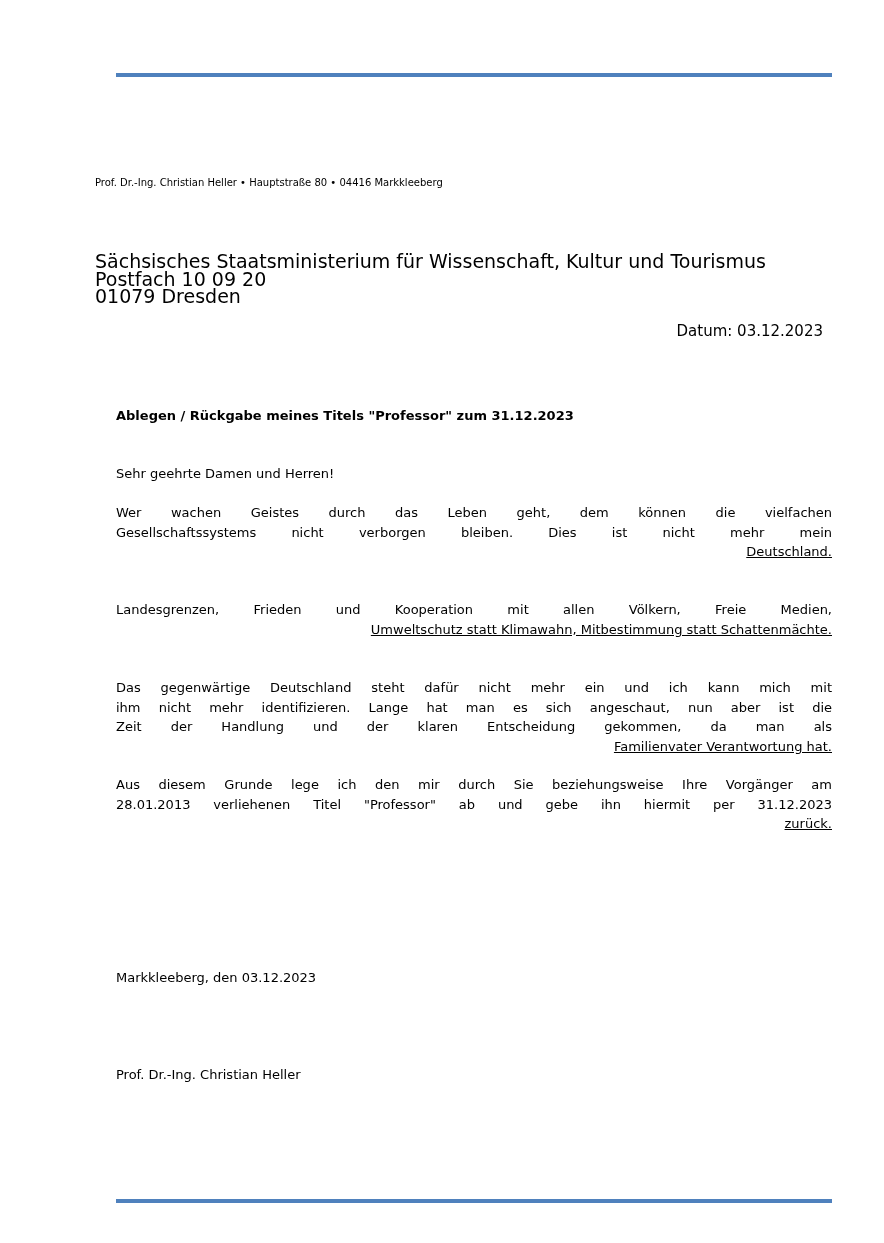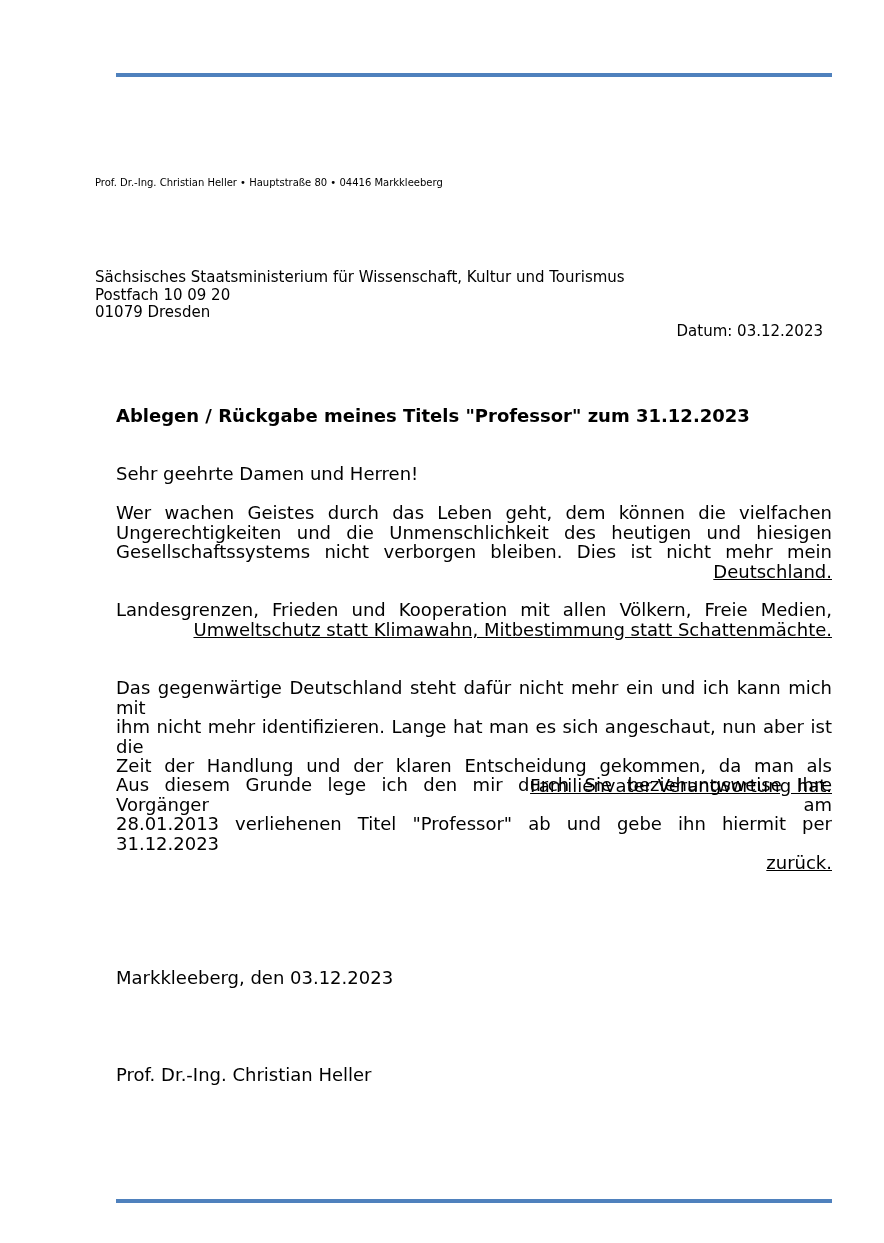--- a/index.html
+++ b/index.html
@@ -30,37 +30,37 @@
     position: absolute;
     left: 75px;
     top: 176px;
     font-size: 10px;
     line-height: 13px;
     white-space: nowrap;
   }
   .recipient {
     position: absolute;
     left: 75px;
-    top: 269px;
-    font-size: 15px;
+    top: 253px;
+    font-size: 19px;
     line-height: 17.6px;
   }
   .date-line {
     position: absolute;
     right: 81px;
     top: 322px;
     font-size: 15px;
     line-height: 19.5px;
     white-space: nowrap;
   }
   .content {
     position: absolute;
     left: 96px;
     width: 716px;
-    font-size: 18px;
+    font-size: 13px;
     line-height: 19.5px;
   }
   .subject {
     top: 406px;
     font-weight: bold;
   }
   .salutation { top: 464px; }
   .para-1 { top: 503px; }
   .para-2 { top: 600px; }
   .para-3 { top: 678px; }
@@ -94,21 +94,20 @@
   </div>
 
   <div class="date-line">Datum: 03.12.2023</div>
 
   <div class="content subject">Ablegen / Rückgabe meines Titels "Professor" zum 31.12.2023</div>
 
   <div class="content salutation">Sehr geehrte Damen und Herren!</div>
 
   <div class="content para-1">
     <div class="jline">Wer wachen Geistes durch das Leben geht, dem können die vielfachen</div>
-    <div class="jline">Ungerechtigkeiten und die Unmenschlichkeit des heutigen und hiesigen</div>
     <div class="jline">Gesellschaftssystems nicht verborgen bleiben. Dies ist nicht mehr mein</div>
     <div class="jline-last">Deutschland.</div>
   </div>
 
   <div class="content para-2">
     <div class="jline">Landesgrenzen, Frieden und Kooperation mit allen Völkern, Freie Medien,</div>
     <div class="jline-last">Umweltschutz statt Klimawahn, Mitbestimmung statt Schattenmächte.</div>
   </div>
 
   <div class="content para-3">

